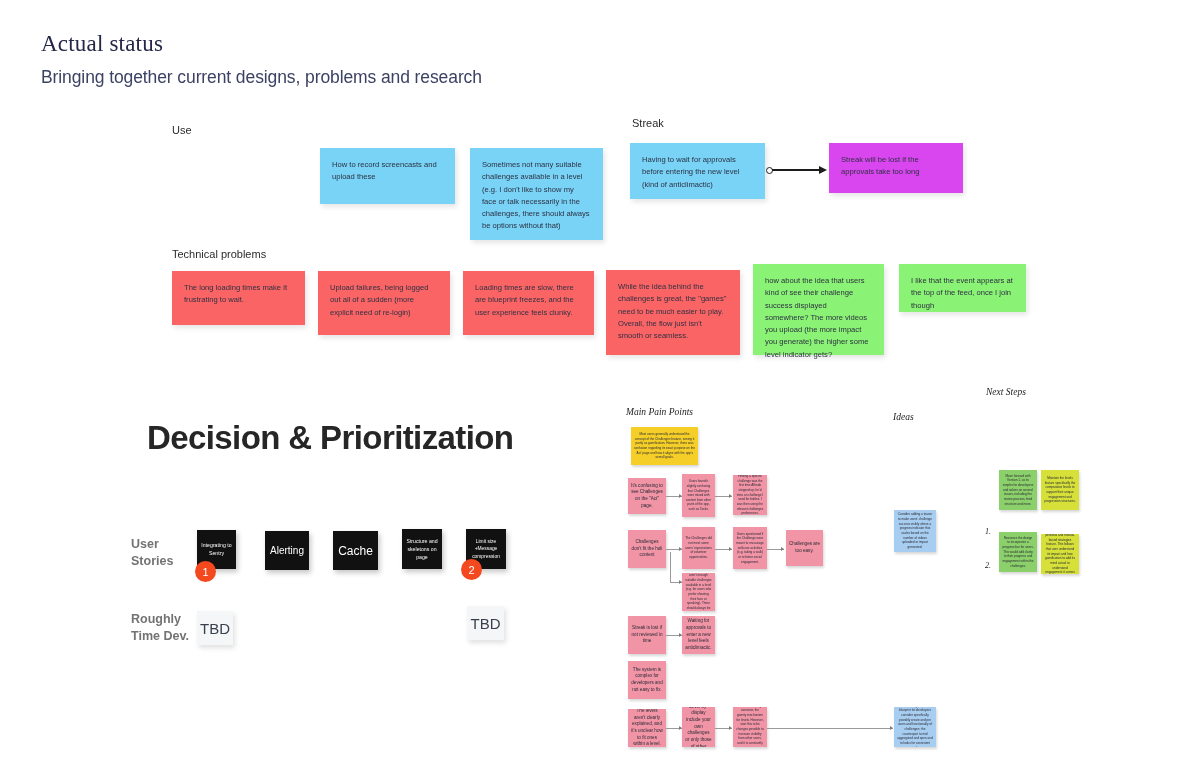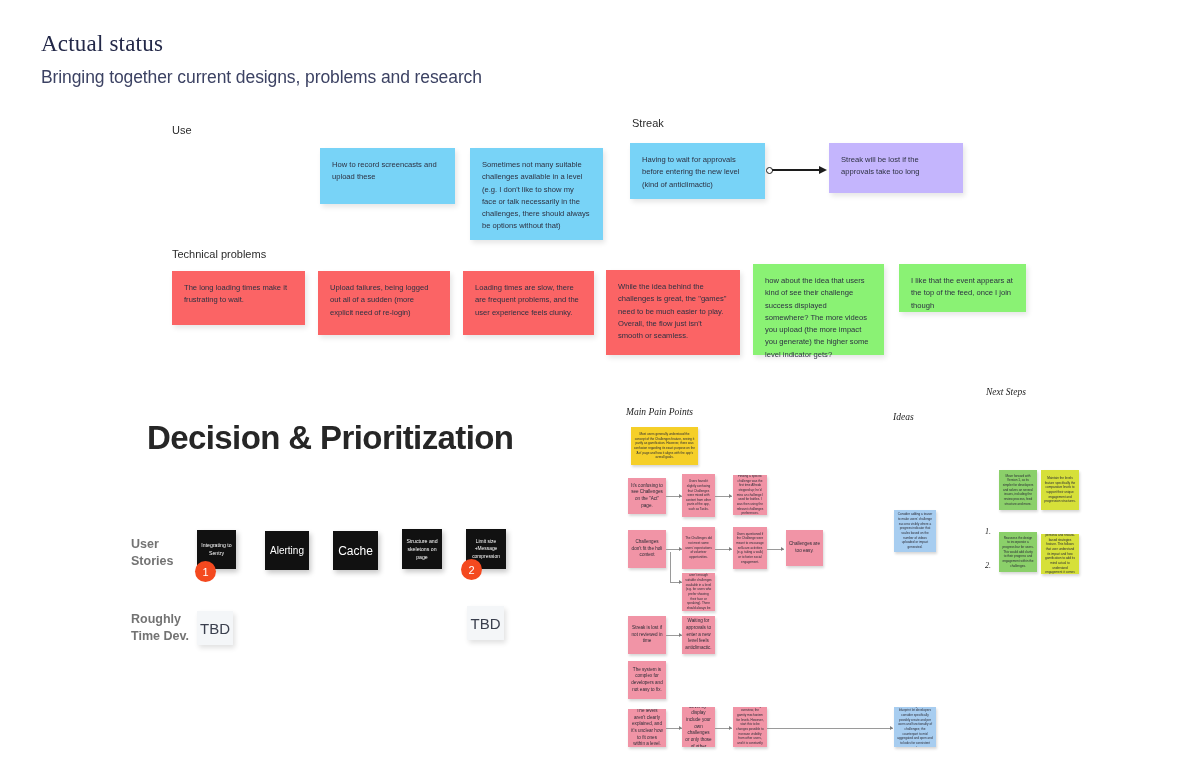--- a/index.html
+++ b/index.html
@@ -54,21 +54,21 @@
     box-sizing: border-box;
     padding: 11px 13px 11px 12px;
     font-size: 7.6px;
     line-height: 1.62;
     color: #2d3142;
     font-family: "Liberation Sans", sans-serif;
     box-shadow: 2px 3px 5px rgba(0,0,0,0.10);
     word-wrap: break-word;
   }
   .note.blue   { background: #78d3f7; }
-  .note.yellow { background: #c4b5fd; }
+  .note.yellow { background: #d946ef; }
   .note.red    { background: #fb6465; }
   .note.green  { background: #8af274; }
 
   
   .arrow-line {
     position: absolute;
     height: 1.6px;
     background: #1c1c1c;
   }
   .arrow-dot {
@@ -214,21 +214,21 @@
   <div class="section-label" style="left:632px; top:117px;">Streak</div>
   <div class="note blue" style="left:630px; top:143px; width:135px; height:56px;">Having to wait for approvals before entering the new level (kind of anticlimactic)</div>
   <div class="note yellow" style="left:829px; top:143px; width:134px; height:50px;">Streak will be lost if the approvals take too long</div>
   <div class="arrow-dot" style="left:766px; top:167px;"></div>
   <div class="arrow-line" style="left:772px; top:169px; width:48px;"></div>
   <div class="arrow-head" style="left:819px; top:165.5px;"></div>
 
   <div class="section-label" style="left:172px; top:248px;">Technical problems</div>
   <div class="note red" style="left:172px; top:271px; width:133px; height:54px;">The long loading  times make it frustrating to wait.</div>
   <div class="note red" style="left:318px; top:271px; width:132px; height:64px;">Upload failures, being logged out all of a sudden (more explicit need of re-login)</div>
-  <div class="note red" style="left:463px; top:271px; width:131px; height:64px;">Loading times are slow, there are frequent problems, and the user experience feels clunky.</div>
+  <div class="note red" style="left:463px; top:271px; width:131px; height:64px;">Loading times are slow, there are blueprint freezes, and the user experience feels clunky.</div>
   <div class="note red" style="left:606px; top:270px; width:134px; height:85px;">While the idea behind the challenges is great, the "games" need to be much easier to play. Overall, the flow just isn't smooth or seamless.</div>
   <div class="note green" style="left:753px; top:264px; width:131px; height:91px;">how about the idea that users kind of see their challenge success displayed somewhere? The more videos you upload (the more impact you generate) the higher some level indicator gets?</div>
   <div class="note green" style="left:899px; top:264px; width:127px; height:48px;">I like that the event appears at the top of the feed, once I join though</div>
 
   <div class="big-heading">Decision &amp; Prioritization</div>
 
   <div class="row-label" style="left:131px; top:536px; white-space:pre-line;">User
 Stories</div>
   <div class="row-label" style="left:131px; top:611px; white-space:pre-line;">Roughly
 Time Dev.</div>

